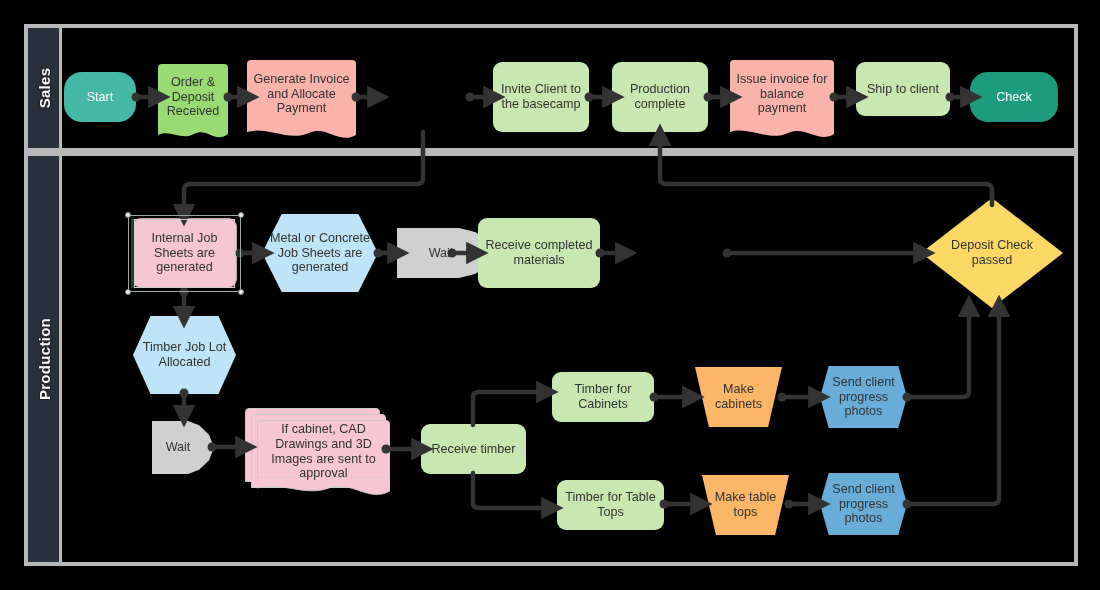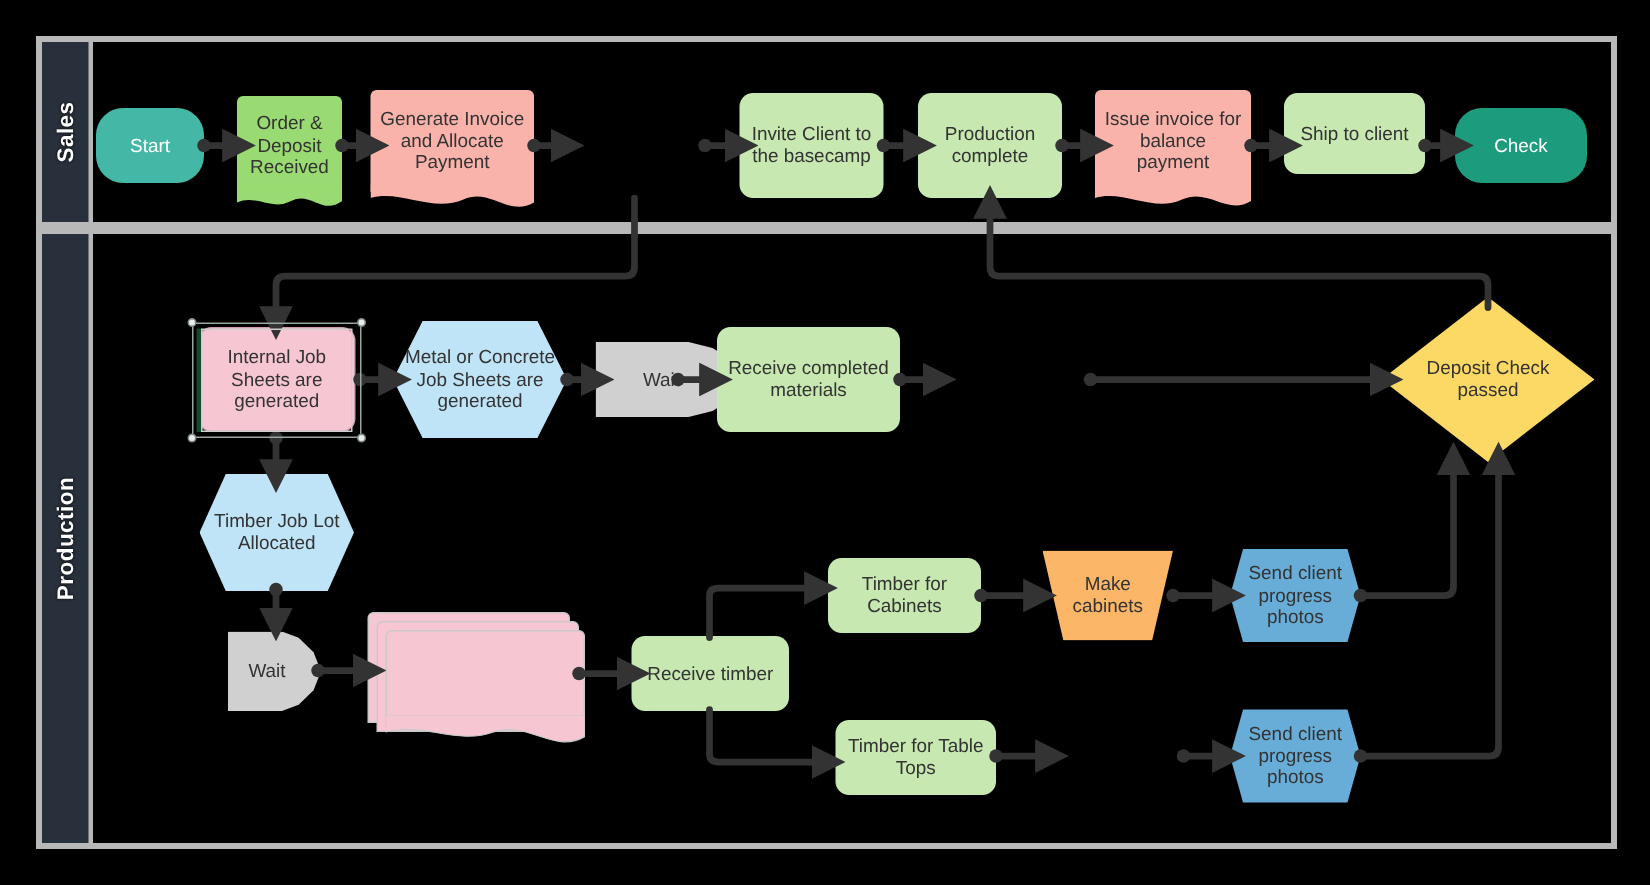--- a/index.html
+++ b/index.html
@@ -305,20 +305,21 @@
     <span class="lbl" style="width:34px;">Wait</span>
   </div>
 
   <div class="stack" style="left:245px;top:408px;width:133px;height:72px;background:#f6c6d3;"></div>
   <div class="stack" style="left:251px;top:414px;width:133px;height:72px;background:#f6c6d3;"></div>
   <div class="node" style="left:257px;top:420px;width:133px;height:63px;">
     <div class="shape c-pink2 doc" style="border:1px solid #c9c9c9;"></div>
     <svg class="doc-wave" style="bottom:-15px;height:21px;" viewBox="0 0 133 21" preserveAspectRatio="none">
       <path d="M0,0 L133,0 L133,14 C112,26 95,3 72,11 C48,20 24,4 0,11 Z" fill="#f6c6d3" stroke="#c9c9c9" stroke-width="0.8"></path>
     </svg>
+    <span class="lbl">If cabinet, CAD Drawings and 3D Images are sent to approval</span>
   </div>
 
   <div class="node" style="left:421px;top:424px;width:105px;height:50px;">
     <div class="shape c-green rrect"></div>
     <span class="lbl">Receive timber</span>
   </div>
 
   <div class="node" style="left:552px;top:372px;width:102px;height:50px;">
     <div class="shape c-green rrect"></div>
     <span class="lbl">Timber for Cabinets</span>
@@ -332,19 +333,23 @@
   <div class="node" style="left:820px;top:364px;width:87px;height:66px;">
     <div class="shape c-blue2 hexsoft"></div>
     <span class="lbl">Send client progress photos</span>
   </div>
 
   <div class="node" style="left:557px;top:480px;width:107px;height:50px;">
     <div class="shape c-green rrect"></div>
     <span class="lbl">Timber for Table Tops</span>
   </div>
 
+  <div class="node" style="left:702px;top:475px;width:87px;height:60px;">
+    <div class="shape c-orange trap"></div>
+    <span class="lbl">Make table tops</span>
+  </div>
 
   <div class="node" style="left:820px;top:471px;width:87px;height:66px;">
     <div class="shape c-blue2 hexsoft"></div>
     <span class="lbl">Send client progress photos</span>
   </div>
 
 </div>
 
 </body></html>

